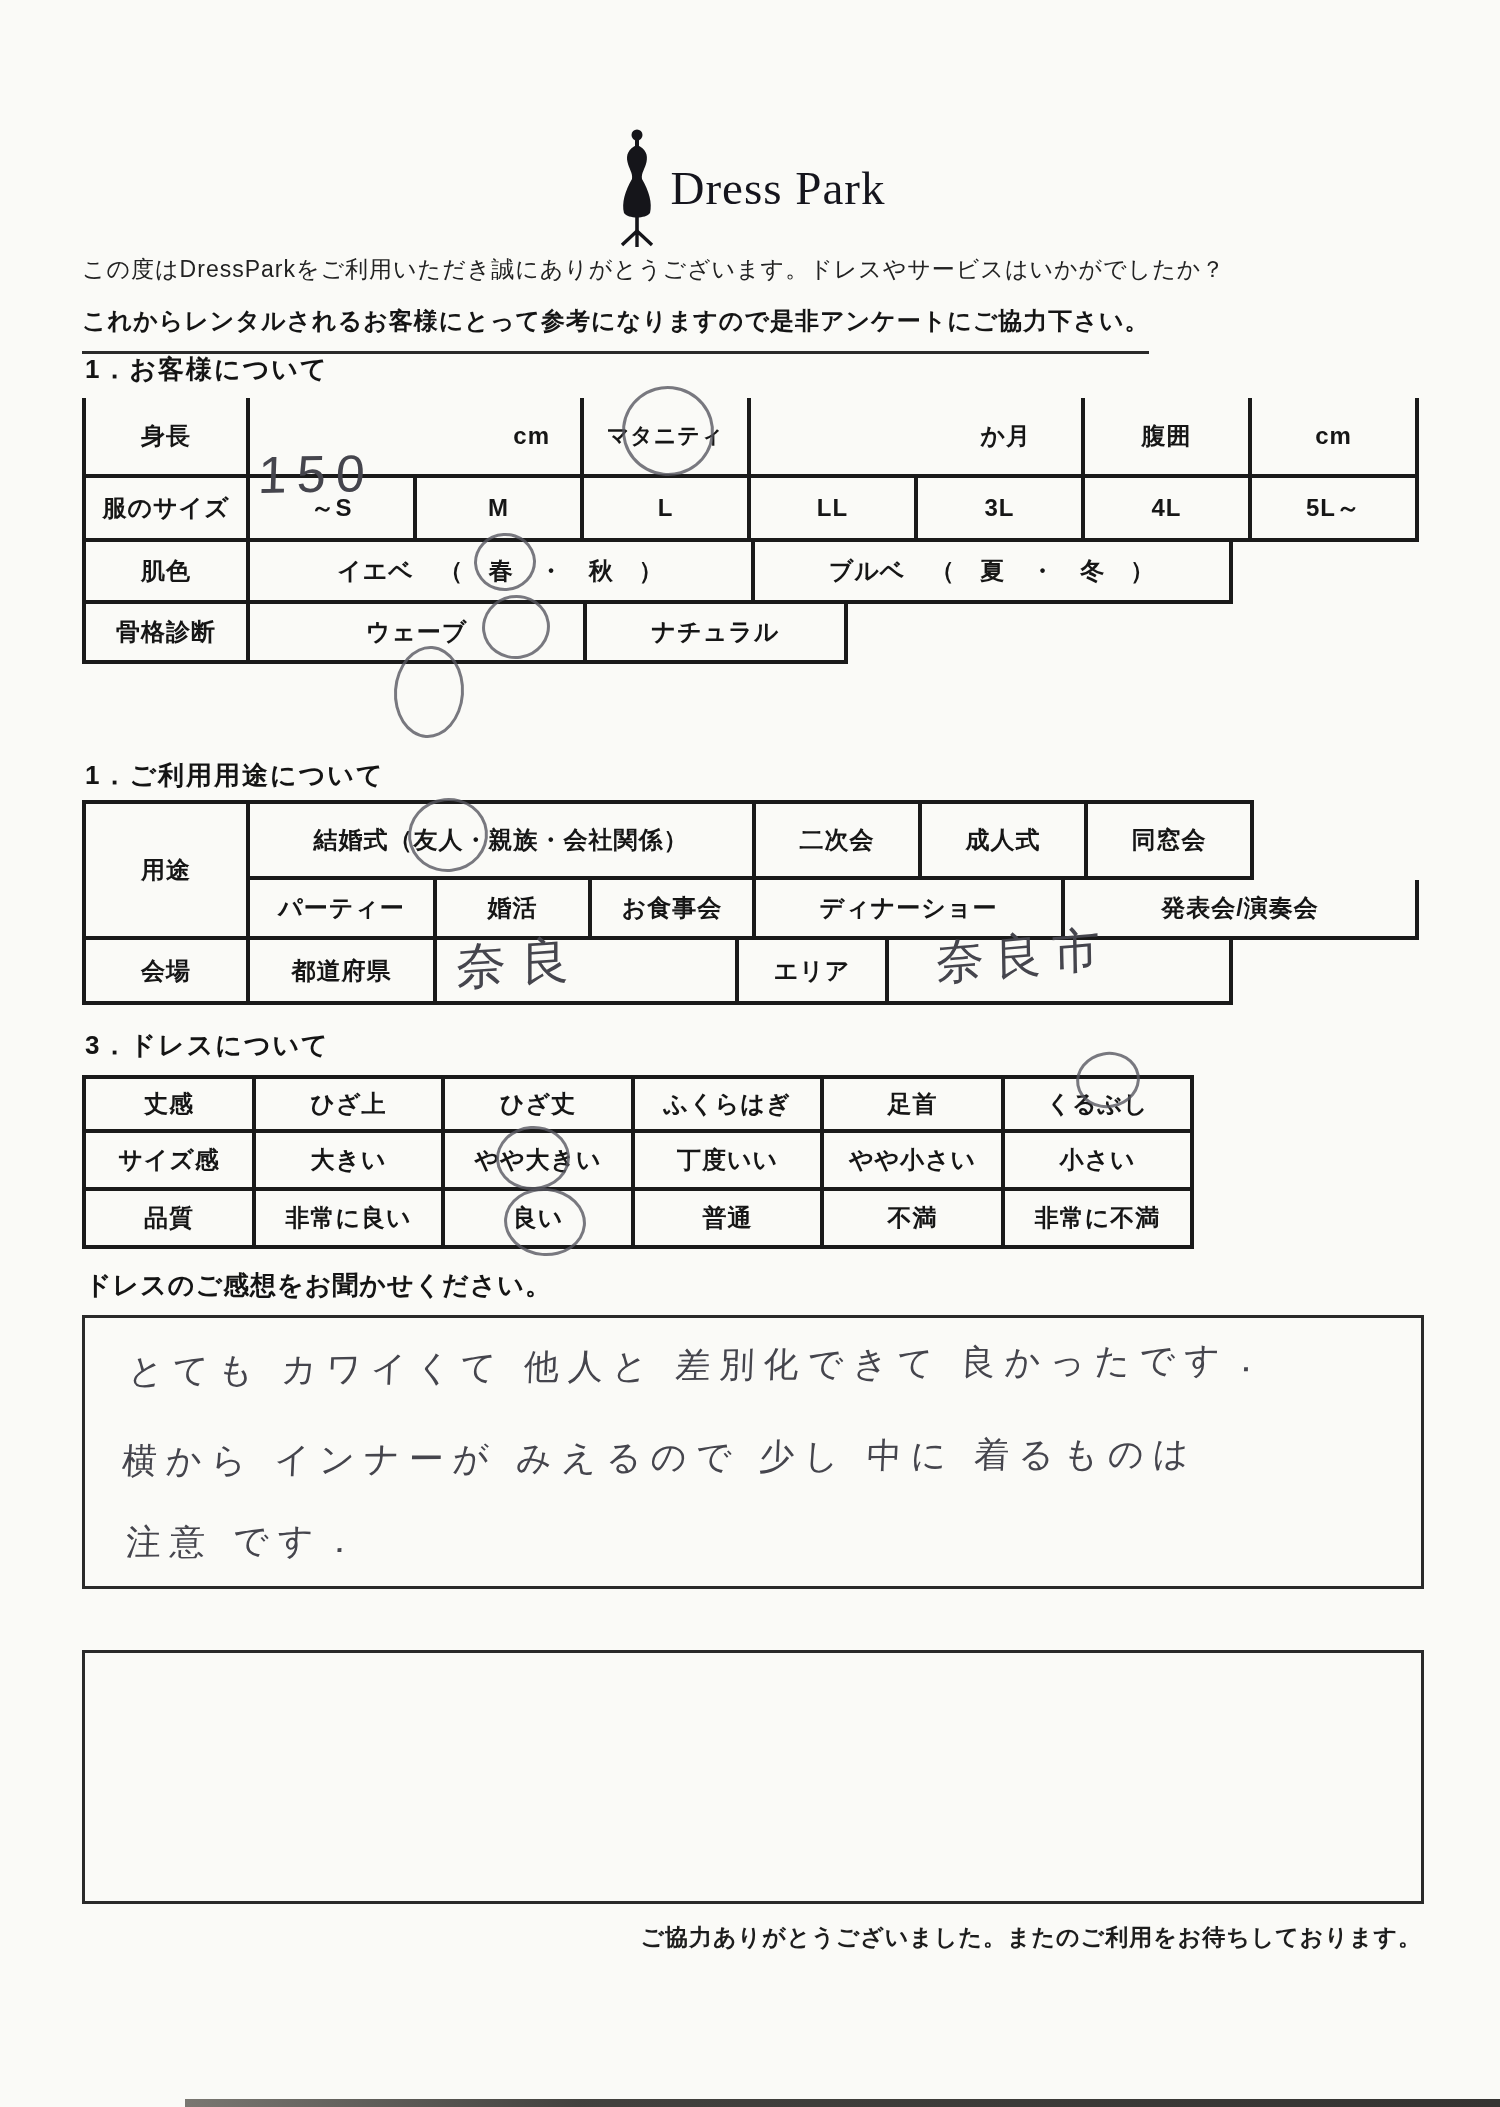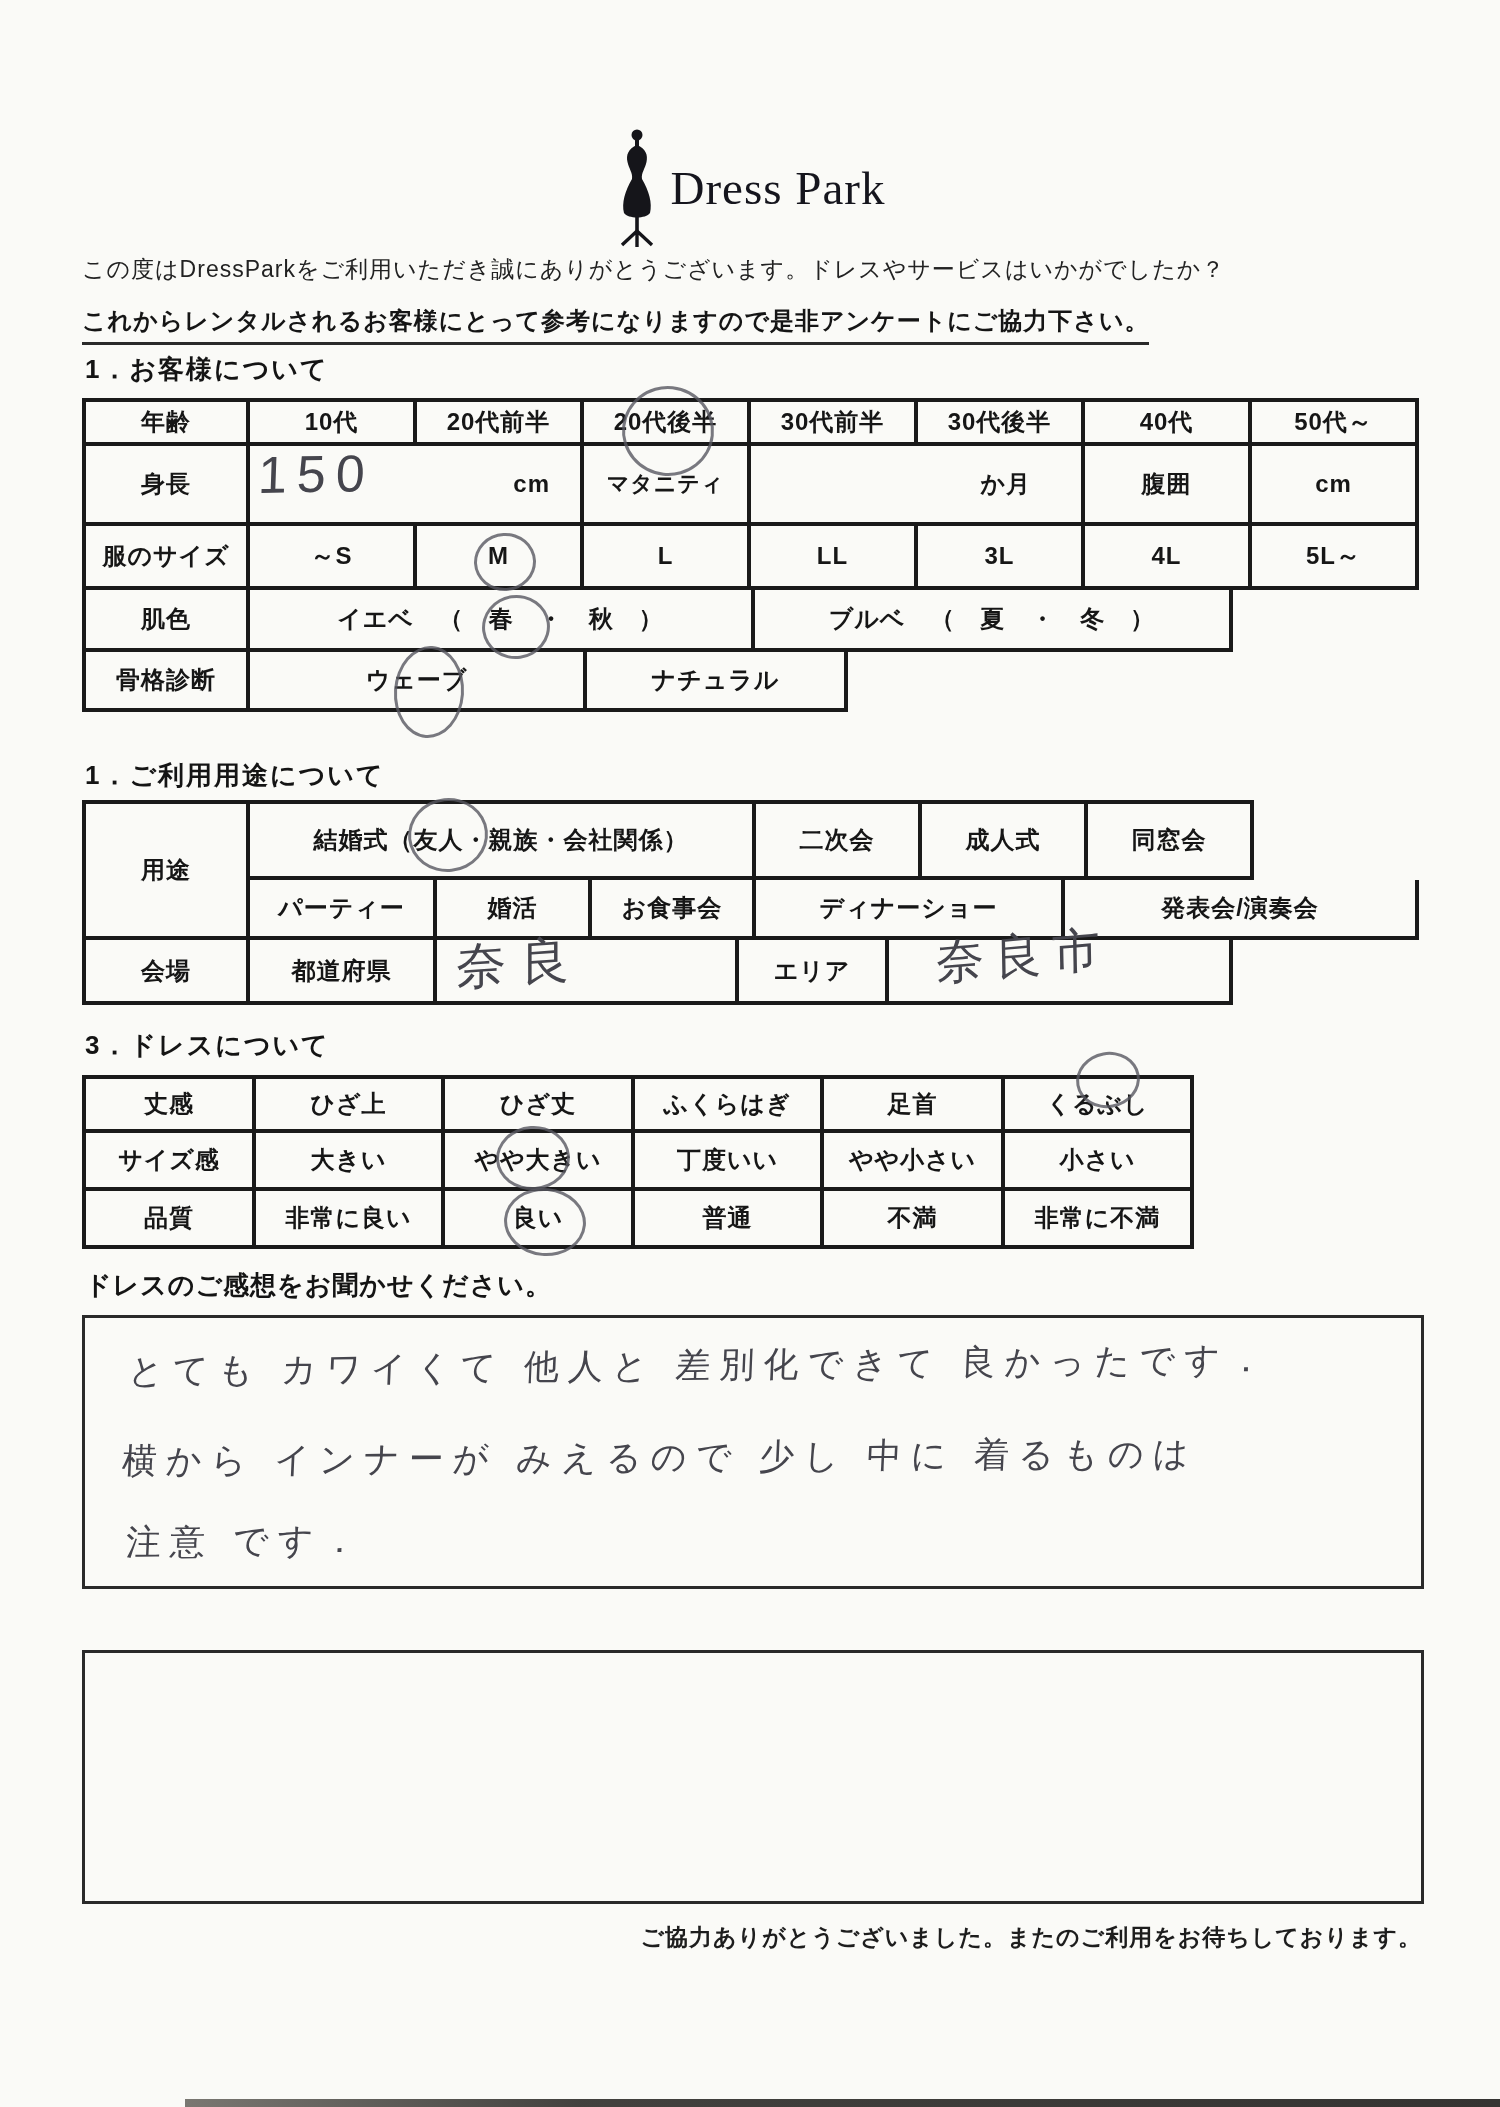--- a/index.html
+++ b/index.html
@@ -5,21 +5,21 @@
   html,body{margin:0;padding:0;background:#e8e8e6;}
   .sheet{position:relative;width:1500px;height:2107px;background:#fafaf7;overflow:hidden;
          font-family:"Liberation Sans",sans-serif;color:#191919;}
   
   .logo{position:absolute;top:128px;left:0;width:100%;display:flex;justify-content:center;
         align-items:center;gap:12px;}
   .brand{font-family:"Liberation Serif",serif;font-size:47px;color:#15151d;letter-spacing:1px;}
   
   .intro1{position:absolute;left:82px;top:254px;font-size:23px;letter-spacing:1px;color:#222;}
   .intro2{position:absolute;left:82px;top:305px;font-size:24px;font-weight:700;letter-spacing:1px;
-          color:#151515;border-bottom:3px solid #2a2a2a;padding-bottom:5px;}
+          color:#151515;border-bottom:3px solid #2a2a2a;padding-bottom:14px;}
   .stitle{position:absolute;left:85px;font-size:26px;font-weight:700;letter-spacing:2px;color:#141414;}
   
   .tbl{position:absolute;}
   .tr{display:flex;}
   .td{box-sizing:border-box;border-right:4px solid #1a1a1a;border-bottom:4px solid #1a1a1a;
       display:flex;align-items:center;justify-content:center;font-weight:700;font-size:24px;
       letter-spacing:1px;color:#161616;}
   .tr .td:first-child{border-left:4px solid #1a1a1a;}
   .tt{border-top:4px solid #1a1a1a;}
   .nbl{border-left:none !important;}
@@ -51,30 +51,20 @@
     </svg>
     <span class="brand">Dress Park</span>
   </div>
 
   <div class="intro1">この度はDressParkをご利用いただき誠にありがとうございます。ドレスやサービスはいかがでしたか？</div>
   <div class="intro2">これからレンタルされるお客様にとって参考になりますので是非アンケートにご協力下さい。</div>
 
   <div class="stitle" style="top:352px">1．お客様について</div>
 
   <div class="tbl" style="left:82px;top:398px">
-    <div class="tr" style="height:48px">
-      <div class="td tt" style="width:168px">年齢</div>
-      <div class="td tt" style="width:167px">10代</div>
-      <div class="td tt" style="width:167px">20代前半</div>
-      <div class="td tt" style="width:167px">20代後半</div>
-      <div class="td tt" style="width:167px">30代前半</div>
-      <div class="td tt" style="width:167px">30代後半</div>
-      <div class="td tt" style="width:167px">40代</div>
-      <div class="td tt" style="width:167px">50代～</div>
-    </div>
     <div class="tr" style="height:80px">
       <div class="td" style="width:168px">身長</div>
       <div class="td rend" style="width:334px;padding-right:30px">cm</div>
       <div class="td" style="width:167px;font-size:22px">マタニティ</div>
       <div class="td rend" style="width:334px;padding-right:50px">か月</div>
       <div class="td" style="width:167px">腹囲</div>
       <div class="td" style="width:167px">cm</div>
     </div>
     <div class="tr" style="height:64px">
       <div class="td" style="width:168px">服のサイズ</div>

